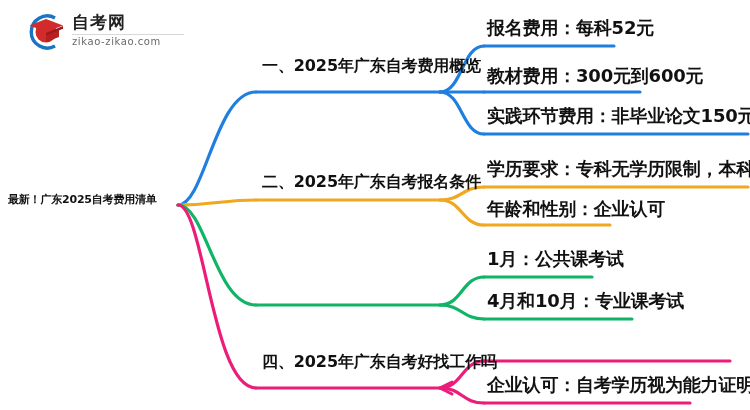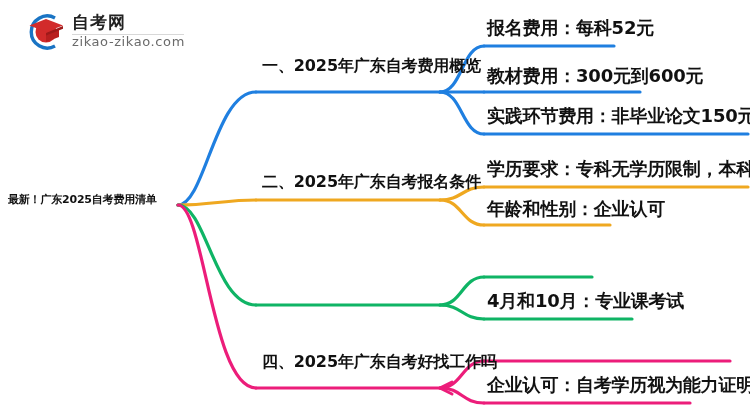--- a/index.html
+++ b/index.html
@@ -11,21 +11,21 @@
   }
   #stage{position:absolute;left:0;top:0;width:750px;height:410px;}
 
   
   .logo{position:absolute;left:24px;top:10px;width:170px;height:44px;}
   .logo-mark{position:absolute;left:0;top:2px;width:42px;height:40px;}
   .logo-text{position:absolute;left:48px;top:2px;}
   .logo-cn{font-size:17px;font-weight:bold;color:#222;letter-spacing:1px;line-height:20px;
            font-family:"DejaVu Sans","Liberation Sans",sans-serif;}
   .logo-rule{width:112px;height:1px;background:#d8d8d8;margin:2px 0 1px 0;}
-  .logo-en{font-size:13px;color:#6a6a6a;letter-spacing:.6px;line-height:11px;
+  .logo-en{font-size:10px;color:#6a6a6a;letter-spacing:.6px;line-height:11px;
            font-family:"DejaVu Sans","Liberation Sans",sans-serif;}
 
   
   .node{position:absolute;white-space:nowrap;color:#111;}
   .root{
     font-size:11px;font-weight:bold;letter-spacing:-0.2px;
     left:8px;top:192px;
   }
   .branch{
     font-size:16px;font-weight:bold;letter-spacing:-0.1px;
@@ -112,17 +112,18 @@
   <div class="node branch b2">二、2025年广东自考报名条件</div>
   <div class="node branch b4">四、2025年广东自考好找工作吗</div>
 
   <div class="node leaf l11">报名费用：每科52元</div>
   <div class="node leaf l12">教材费用：300元到600元</div>
   <div class="node leaf l13">实践环节费用：非毕业论文150元，毕业论文270元</div>
 
   <div class="node leaf l21">学历要求：专科无学历限制，本科需提供专科学历</div>
   <div class="node leaf l22">年龄和性别：企业认可</div>
 
+  <div class="node leaf l31">1月：公共课考试</div>
   <div class="node leaf l32">4月和10月：专业课考试</div>
 
   <div class="node leaf l42">企业认可：自考学历视为能力证明</div>
 
 </div>
 
 </body></html>

